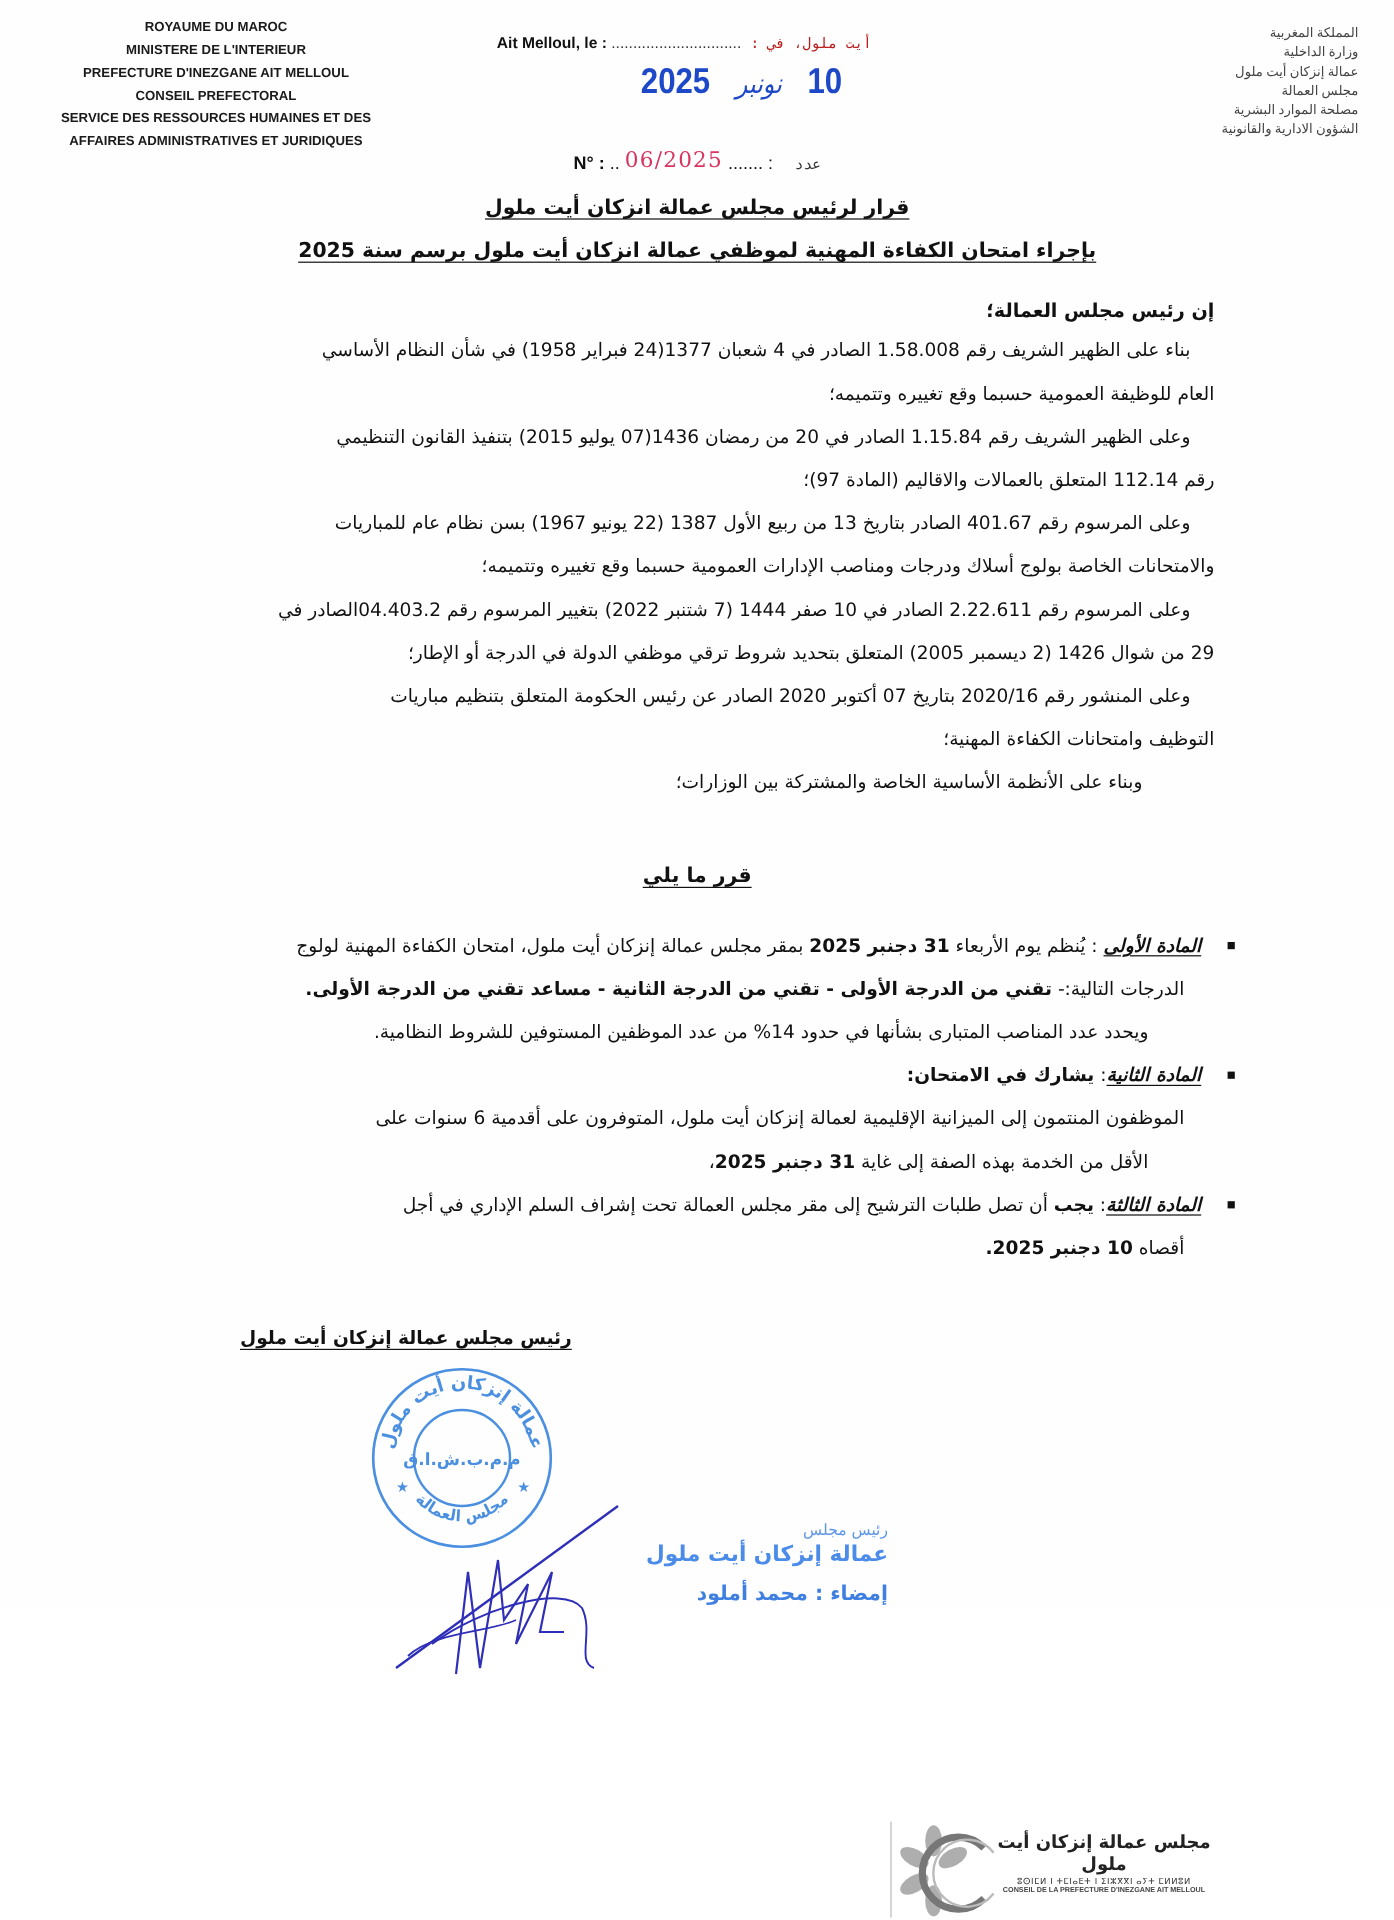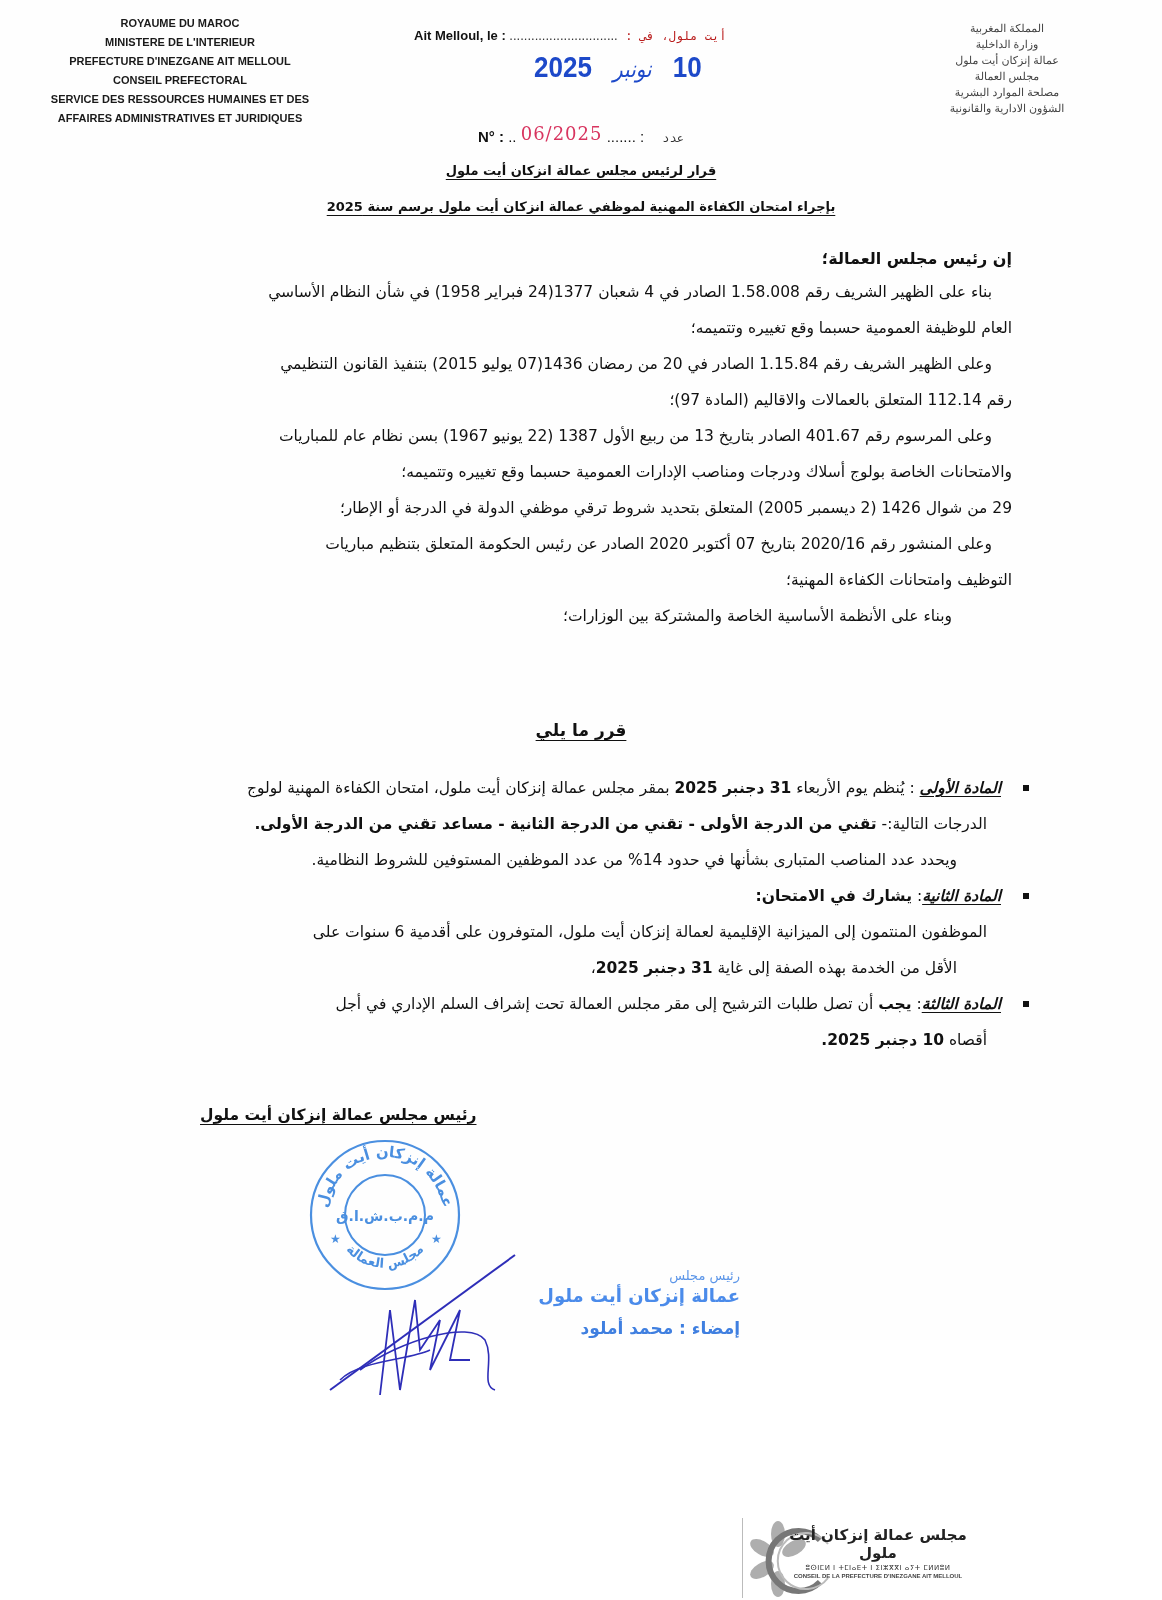--- a/index.html
+++ b/index.html
@@ -5,40 +5,40 @@
   * { box-sizing: border-box; margin: 0; padding: 0; }
   html, body { width: 1162px; height: 1600px; background: #ffffff; overflow: hidden; }
   body { position: relative; font-family: "DejaVu Sans", sans-serif; color: #111; }
   .page { position: absolute; left: 0; top: 0; width: 1162px; height: 1340px; background: #fefefe; }
 
   
   .fr-header { position: absolute; left: 40px; top: 14px; width: 280px; text-align: center;
     font-family: "Liberation Sans", sans-serif; font-weight: bold; font-size: 11px; line-height: 19px; color: #1a1a1a; }
 
   
-  .ar-header { position: absolute; right: 40px; top: 20px; width: 230px; text-align: center; direction: rtl;
-    font-family: Liberation Sans, sans-serif; font-size: 11px; line-height: 16px; color: #444; letter-spacing: 1px; }
+  .ar-header { position: absolute; right: 30px; top: 20px; width: 230px; text-align: right; direction: rtl;
+    font-family: Liberation Serif, serif; font-size: 11px; line-height: 16px; color: #444; letter-spacing: 1px; }
 
   
   .date-line { position: absolute; left: 414px; top: 28px; font-family: "Liberation Sans", sans-serif; font-size: 13px; color: #111; white-space: nowrap; }
   .date-line .fr { font-weight: bold; }
   .date-line .dots { letter-spacing: 0; color: #333; }
   .date-line .ar { font-family: "DejaVu Sans Mono", monospace; font-size: 12px; color: #b91c1c; margin-left: 4px; direction: rtl; unicode-bidi: isolate; }
   .date-stamp { position: absolute; left: 520px; top: 52px; direction: rtl; unicode-bidi: isolate; font-family: "Liberation Sans", sans-serif; font-weight: bold; color: #1d49c9; font-size: 26px; letter-spacing: 1px; white-space: nowrap; transform: scaleY(1.15); }
   .date-stamp span { margin-left: 14px; }
   .date-stamp .month { font-size: 20px; font-style: italic; font-weight: normal; }
 
   
   .num-line { position: absolute; left: 478px; top: 125px; font-family: "Liberation Sans", sans-serif; font-size: 15px; white-space: nowrap; }
   .num-line .label { font-weight: bold; }
   .num-line .hand { color: #d8345f; font-family: "DejaVu Serif", serif; font-size: 18px; position: relative; top: -2px; letter-spacing: 1px; }
   .num-line .ar { font-family: "DejaVu Sans Mono", monospace; font-size: 12px; color: #333; margin-left: 14px; }
 
   
-  .title { position: absolute; left: 0; width: 1162px; text-align: center; direction: rtl; font-family: "DejaVu Sans", sans-serif; font-weight: bold; font-size: 13px; text-decoration: underline; text-underline-offset: 4px; }
+  .title { position: absolute; left: 0; width: 1162px; text-align: center; direction: rtl; font-family: "DejaVu Sans", sans-serif; font-weight: bold; font-size: 17px; text-decoration: underline; text-underline-offset: 4px; }
   .title-1 { top: 163px; }
   .title-2 { top: 199px; }
 
   
   .body { position: absolute; right: 150px; top: 244px; width: 870px; direction: rtl; font-family: "DejaVu Sans", sans-serif; font-size: 15.5px; color: #111; }
   .body p { line-height: 36px; text-align: justify; }
   .body .intro { font-weight: bold; font-size: 16px; line-height: 30px; }
   .body .indent { padding-right: 20px; }
   .body .cont { padding-right: 0; }
 
@@ -61,21 +61,21 @@
   .sig-block .l1 { font-size: 13px; color: #5b95e8; }
   .sig-block .l2 { font-size: 18px; font-weight: bold; color: #4b8bea; margin-top: 2px; }
   .sig-block .l3 { font-size: 17px; font-weight: bold; color: #3f7fe0; margin-top: 12px; }
   .signature { position: absolute; left: 320px; top: 1250px; width: 210px; height: 150px; }
 
   
   .footer-rule { position: absolute; left: 742px; top: 1518px; width: 1px; height: 80px; background: #bbb; }
   .footer-addr { position: absolute; left: 100px; top: 1528px; width: 640px; direction: rtl; text-align: right; font-family: "DejaVu Sans Mono", monospace; font-size: 10.5px; line-height: 17px; color: #555; padding-right: 10px; }
   .footer-addr div:nth-child(2), .footer-addr div:nth-child(3) { padding-right: 0; margin-right: 0; text-align: right; padding-left: 0; }
   .footer-logo { position: absolute; left: 748px; top: 1520px; width: 90px; height: 78px; }
-  .footer-brand { position: absolute; left: 788px; top: 1526px; width: 180px; text-align: center; }
+  .footer-brand { position: absolute; left: 830px; top: 1526px; width: 180px; text-align: center; }
   .footer-brand .ar { direction: rtl; font-size: 15px; font-weight: bold; color: #222; }
   .footer-brand .tf { font-size: 7px; color: #333; letter-spacing: 0.5px; margin-top: 2px; }
   .footer-brand .fr { font-family: "Liberation Sans", sans-serif; font-size: 6px; font-weight: bold; color: #444; margin-top: 1px; }
 </style>
 </head>
 <body>
 
 <div class="page">
 
   <div class="fr-header">
@@ -119,20 +119,21 @@
   <div class="title title-2">بإجراء امتحان الكفاءة المهنية لموظفي عمالة انزكان أيت ملول برسم سنة 2025</div>
 
   <div class="body">
     <p class="intro">إن رئيس مجلس العمالة؛</p>
     <p class="indent">بناء على الظهير الشريف رقم 1.58.008 الصادر في 4 شعبان 1377(24 فبراير 1958) في شأن النظام الأساسي</p>
     <p class="cont">العام للوظيفة العمومية حسبما وقع تغييره وتتميمه؛</p>
     <p class="indent">وعلى الظهير الشريف رقم 1.15.84 الصادر في 20 من رمضان 1436(07 يوليو 2015) بتنفيذ القانون التنظيمي</p>
     <p class="cont">رقم 112.14 المتعلق بالعمالات والاقاليم (المادة 97)؛</p>
     <p class="indent">وعلى المرسوم رقم 401.67 الصادر بتاريخ 13 من ربيع الأول 1387 (22 يونيو 1967) بسن نظام عام للمباريات</p>
     <p class="cont">والامتحانات الخاصة بولوج أسلاك ودرجات ومناصب الإدارات العمومية حسبما وقع تغييره وتتميمه؛</p>
+    <p class="indent">وعلى المرسوم رقم 2.22.611 الصادر في 10 صفر 1444 (7 شتنبر 2022) بتغيير المرسوم رقم 04.403.2الصادر في</p>
     <p class="cont">29 من شوال 1426 (2 ديسمبر 2005) المتعلق بتحديد شروط ترقي موظفي الدولة في الدرجة أو الإطار؛</p>
     <p class="indent">وعلى المنشور رقم 2020/16 بتاريخ 07 أكتوبر 2020 الصادر عن رئيس الحكومة المتعلق بتنظيم مباريات</p>
     <p class="cont">التوظيف وامتحانات الكفاءة المهنية؛</p>
     <p class="indent" style="padding-right:60px">وبناء على الأنظمة الأساسية الخاصة والمشتركة بين الوزارات؛</p>
   </div>
 
   <div class="decide">قرر ما يلي</div>
 
   <div class="articles">
 

